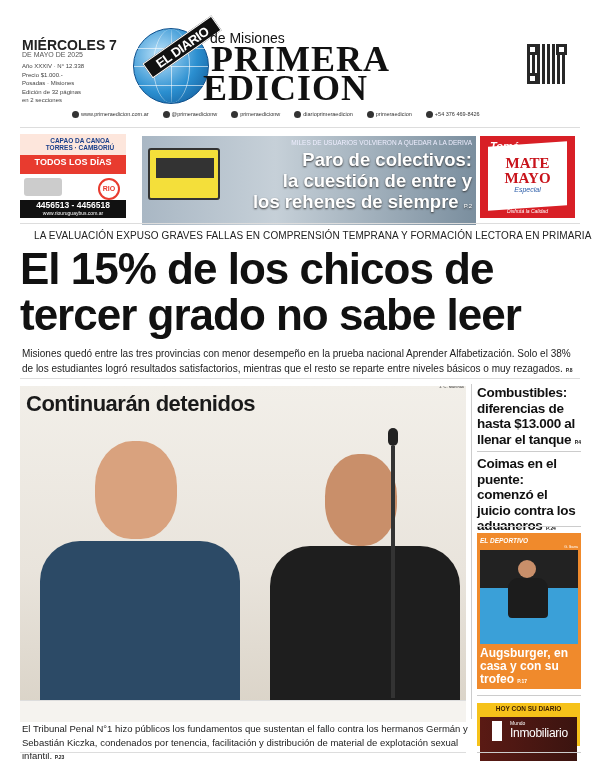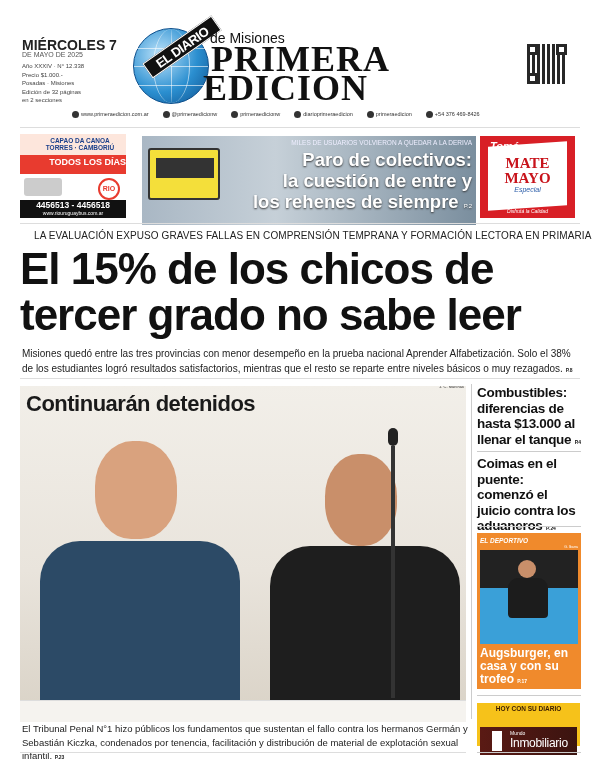--- a/index.html
+++ b/index.html
@@ -17,21 +17,21 @@
 .brand1{left:211px;top:42px}
 .brand2{left:203px;top:71px}
 .qr{left:527px;top:44px;width:40px;height:40px;background:
 repeating-linear-gradient(90deg,#111 0 3px,#fff 3px 5px),#fff;opacity:.9}
 .qr .c{position:absolute;width:11px;height:11px;border:3px solid #111;background:#fff}
 .socials{left:72px;top:111px;width:460px;display:flex;gap:14px;font-size:5.5px;color:#333;align-items:center}
 .socials span.i{display:inline-block;width:7px;height:7px;border-radius:50%;background:#333;margin-right:2px;vertical-align:middle}
 .rule{left:20px;width:560px;height:1px;background:#ddd}
 .ad1{left:20px;top:134px;width:106px;height:84px;background:linear-gradient(#fde6dc 0 25%,#e83b2f 25% 48%,#fff 48% 78%,#111 78%)}
 .ad1 .t1{position:absolute;left:20px;top:3px;font-size:6.5px;font-weight:bold;color:#1a3f8a;text-align:center;width:80px;line-height:7px}
-.ad1 .t2{position:absolute;left:0;top:23px;width:100%;text-align:right;color:#fff;font-weight:bold;font-size:9px}
+.ad1 .t2{position:absolute;left:0;top:23px;width:100%;text-align:center;color:#fff;font-weight:bold;font-size:9px}
 .ad1 .rio{position:absolute;right:6px;top:44px;width:22px;height:22px;border-radius:50%;background:#fff;border:2px solid #e83b2f;color:#e83b2f;font-size:7px;font-weight:bold;text-align:center;line-height:18px}
 .ad1 .bus{position:absolute;left:4px;top:44px;width:38px;height:18px;background:#ccc;border-radius:3px}
 .ad1 .ph{position:absolute;left:0;top:66px;width:100%;text-align:center;color:#fff;font-weight:bold;font-size:8.5px}
 .ad1 .web{position:absolute;left:0;top:76px;width:100%;text-align:center;color:#fff;font-size:5px}
 .feat{left:142px;top:136px;width:334px;height:89px;background:linear-gradient(90deg,#a9b7c4 0%,#c6d0d8 40%,#7a8e9e 100%);overflow:hidden}
 .feat .bus{position:absolute;left:6px;top:12px;width:72px;height:52px;background:#f4df3a;border:2px solid #333;border-radius:3px}
 .feat .bus .w{position:absolute;left:6px;top:8px;width:58px;height:20px;background:#333}
 .feat .kick{position:absolute;right:4px;top:3px;font-size:6.5px;color:#eef;letter-spacing:0}
 .feat .h{position:absolute;right:4px;top:13px;text-align:right;color:#fff;font-weight:bold;font-size:18.5px;line-height:21px;text-shadow:0 1px 2px #333}
 .feat .h small{font-size:6px;font-weight:normal}
@@ -70,21 +70,21 @@
 .dep{left:477px;top:533px;width:104px;height:156px;background:#f08a2c}
 .dep .lab{position:absolute;left:3px;top:4px;color:#fff;font-weight:bold;font-style:italic;font-size:6.5px}
 .dep .cr{position:absolute;right:3px;top:12px;color:#fff;font-size:3.5px}
 .dep .img{position:absolute;left:3px;top:17px;width:98px;height:94px;background:linear-gradient(#222 0 40%,#3aa0d8 40%)}
 .dep .img .p{position:absolute;left:38px;top:10px;width:18px;height:18px;border-radius:50%;background:#c98f6a}
 .dep .img .b{position:absolute;left:28px;top:28px;width:40px;height:40px;background:#1c1c1c;border-radius:10px 10px 4px 4px}
 .dep .h{position:absolute;left:3px;top:114px;color:#fff;font-weight:bold;font-size:12px;line-height:13px}
 .dep .h small{font-size:5px}
 .inm{left:477px;top:703px;width:103px;height:43px;background:#f6c21a}
 .inm .t{position:absolute;left:0;width:100%;top:2px;text-align:center;font-size:6.5px;font-weight:bold;color:#3a1d00}
-.inm .box{position:absolute;left:3px;top:24px;width:97px;height:28px;background:linear-gradient(90deg,#5a1a14,#3b1410)}
+.inm .box{position:absolute;left:3px;top:14px;width:97px;height:44px;background:linear-gradient(90deg,#5a1a14,#3b1410)}
 .inm .door{position:absolute;left:12px;top:4px;width:10px;height:20px;background:#fff}
 .inm .m1{position:absolute;left:30px;top:3px;color:#fff;font-size:5px}
 .inm .m2{position:absolute;left:30px;top:9px;color:#fff;font-size:12px;letter-spacing:-0.3px}
 </style>
 </head>
 <body>
 
 <div class="abs meta">
   <div class="d1">MIÉRCOLES 7</div>
   <div class="d2">DE MAYO DE 2025</div>

